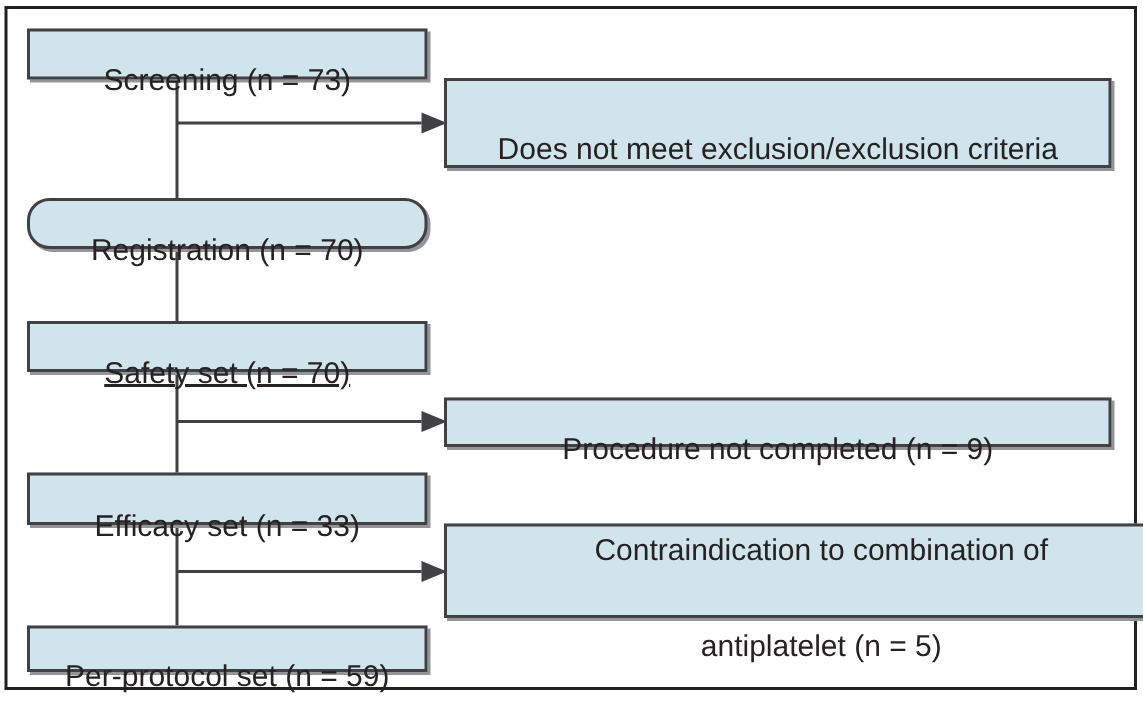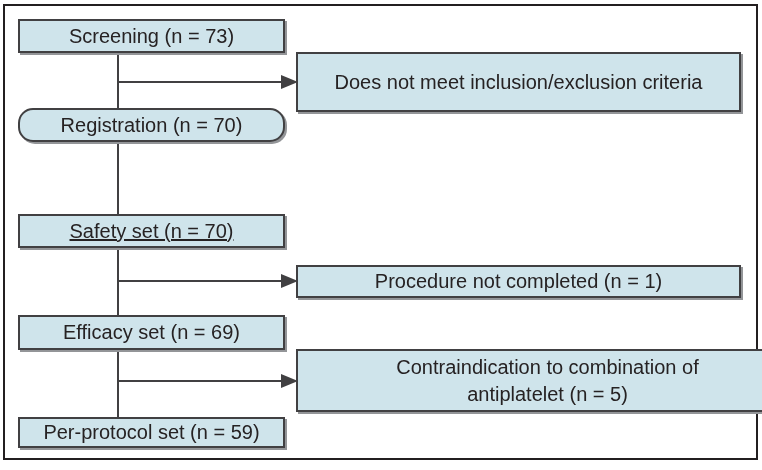--- a/index.html
+++ b/index.html
@@ -26,25 +26,25 @@
     display:flex;
     flex-direction:column;
     align-items:center;
     justify-content:center;
     text-align:center;
     font-size:20px;
     color:var(--text,#262223);
     line-height:1.35;
     z-index:2;
   }
-  .fbox span{display:block;white-space:nowrap;}
+  .fbox span{display:block;white-space:nowrap;margin-top:37px;}
   .fbox span:empty{display:none;}
   
   .b-screening   {left:18px;  top:19px;  width:267px; height:34px;}
-  .b-registration{left:18px;  top:108px; width:267px; height:34px;border-radius:15px;}
+  .b-registration{left:18px;  top:132px; width:267px; height:34px;border-radius:15px;}
   .b-safety      {left:18px;  top:214px; width:267px; height:34px;text-decoration:underline;}
   .b-efficacy    {left:18px;  top:315px; width:267px; height:35px;}
   .b-perprotocol {left:18px;  top:417px; width:267px; height:31px;align-items:center;}
   
   .b-excl1{left:296px; top:52px;  width:445px; height:60px;}
   .b-excl2{left:296px; top:265px; width:445px; height:33px;}
   .b-excl3{left:296px; top:349px; width:503px; height:63px;}
   
   .vline{
     position:absolute;
@@ -93,30 +93,30 @@
   <div class="fbox b-screening">
     <span>Screening (n = 73)</span>
   </div>
   <div class="fbox b-registration">
     <span>Registration (n = 70)</span>
   </div>
   <div class="fbox b-safety">
     <span>Safety set (n = 70)</span>
   </div>
   <div class="fbox b-efficacy">
-    <span>Efficacy set (n = 69)</span>
+    <span>Efficacy set (n = 33)</span>
   </div>
   <div class="fbox b-perprotocol">
     <span>Per-protocol set (n = 59)</span>
   </div>
 
   <div class="fbox b-excl1">
-    <span>Does not meet inclusion/exclusion criteria</span>
+    <span>Does not meet exclusion/exclusion criteria</span>
   </div>
   <div class="fbox b-excl2">
-    <span>Procedure not completed (n = 1)</span>
+    <span>Procedure not completed (n = 9)</span>
 
   </div>
   <div class="fbox b-excl3">
     <span>Contraindication to combination of</span>
     <span>antiplatelet (n = 5)</span>
   </div>
 </div>
 
 </body></html>

